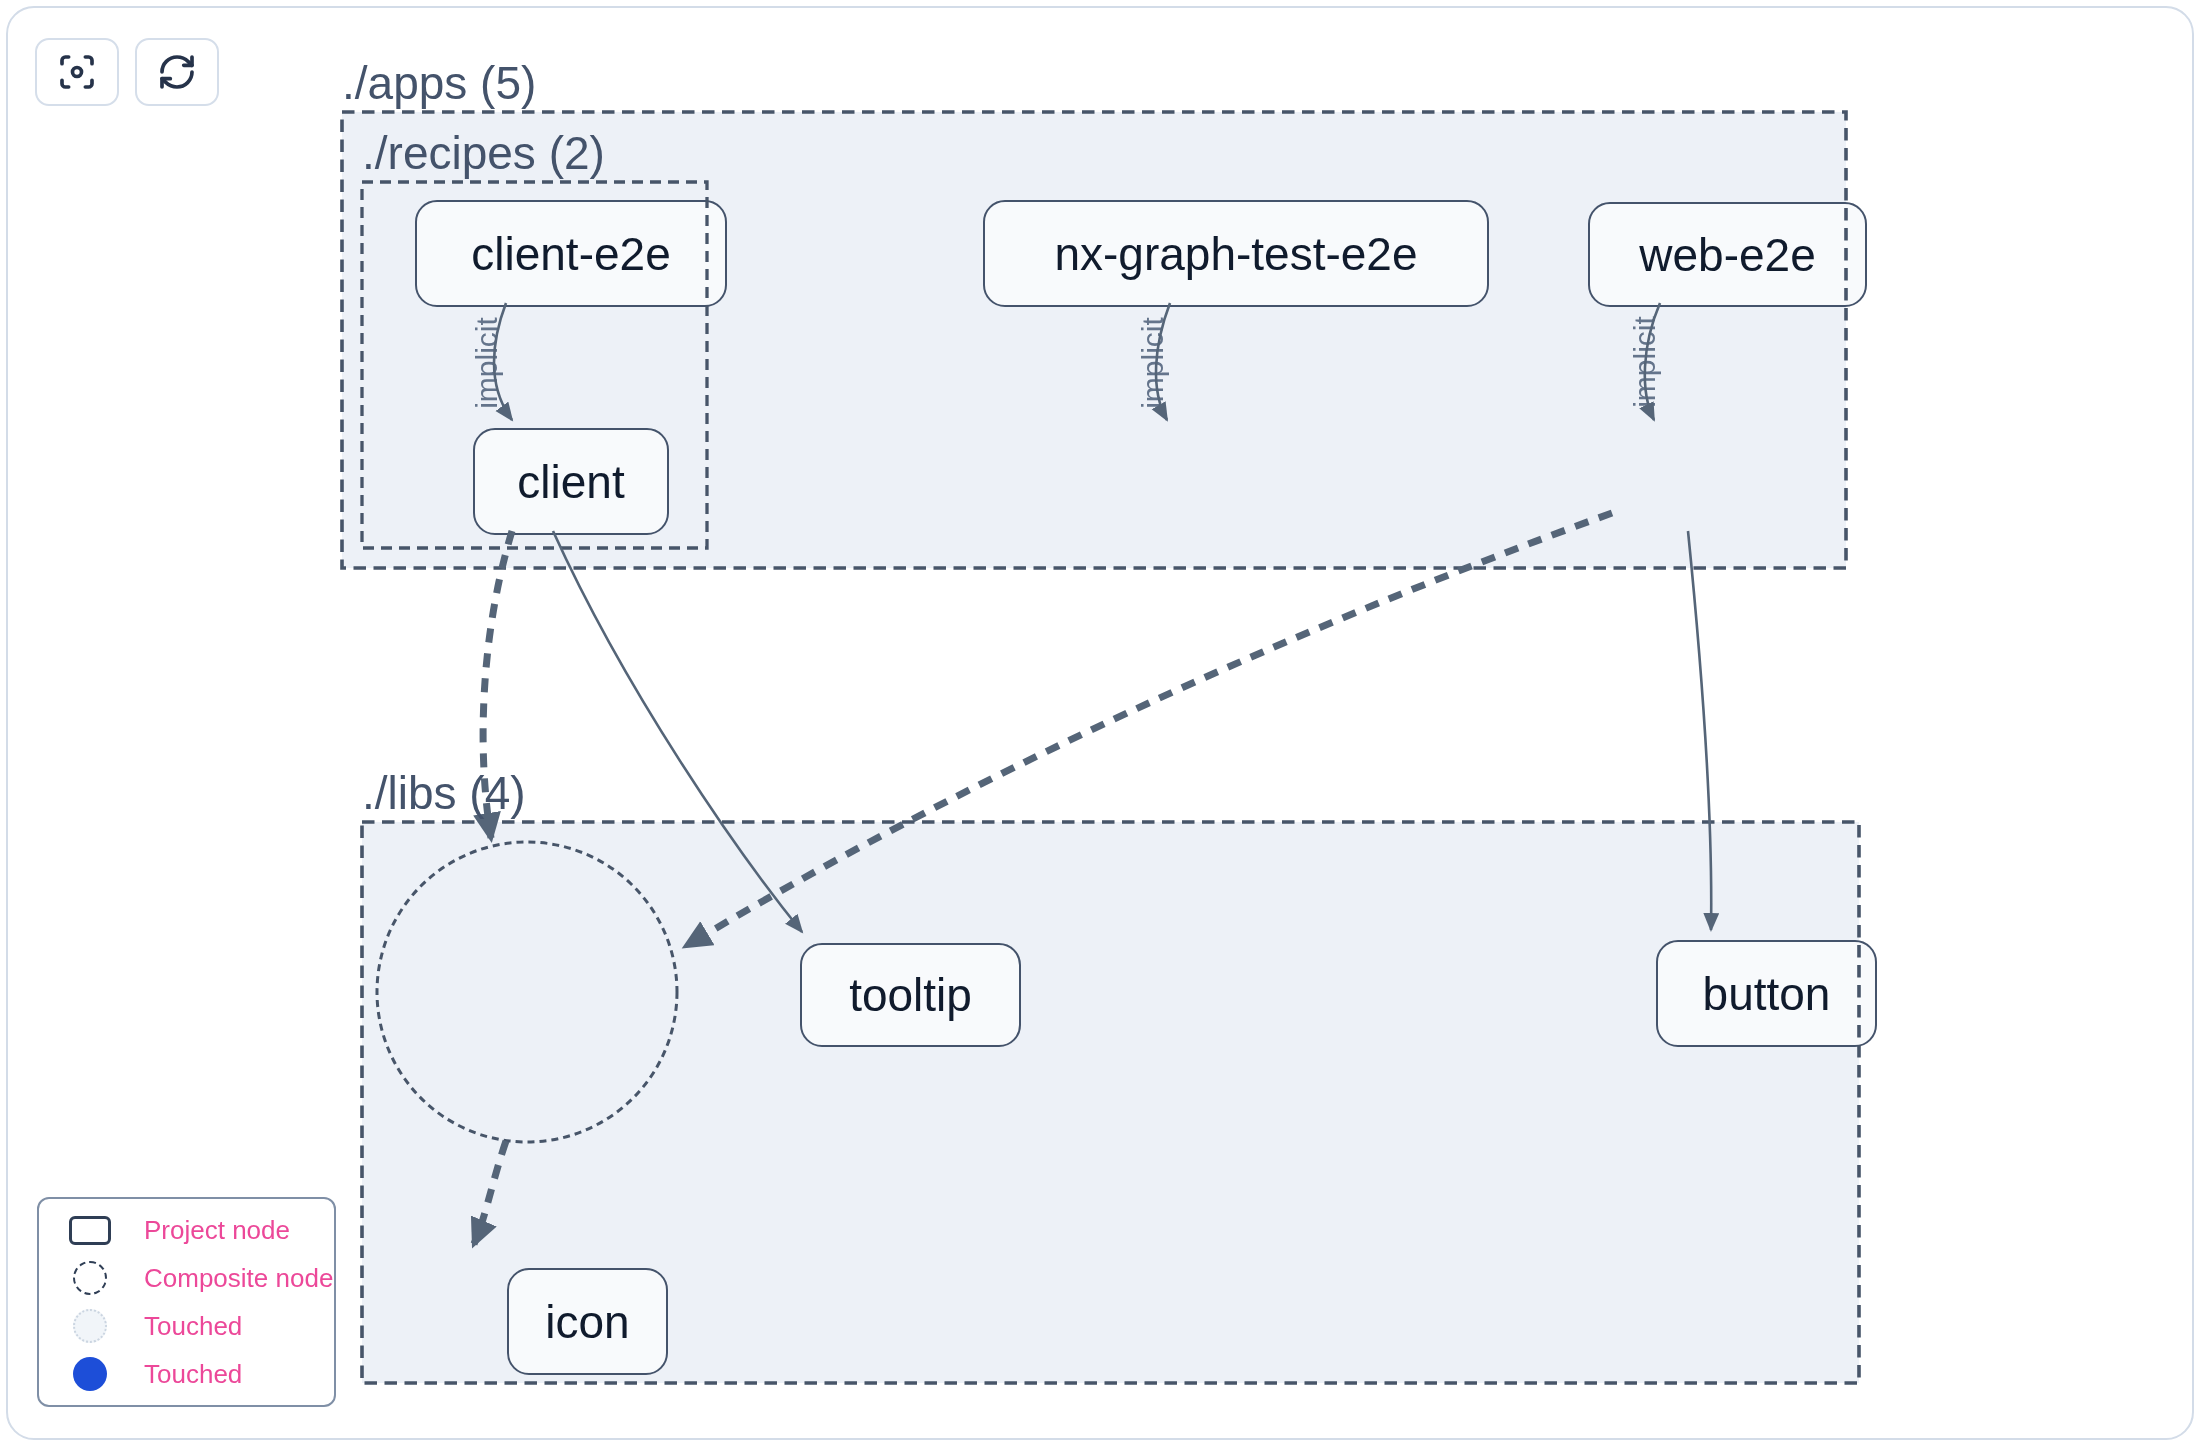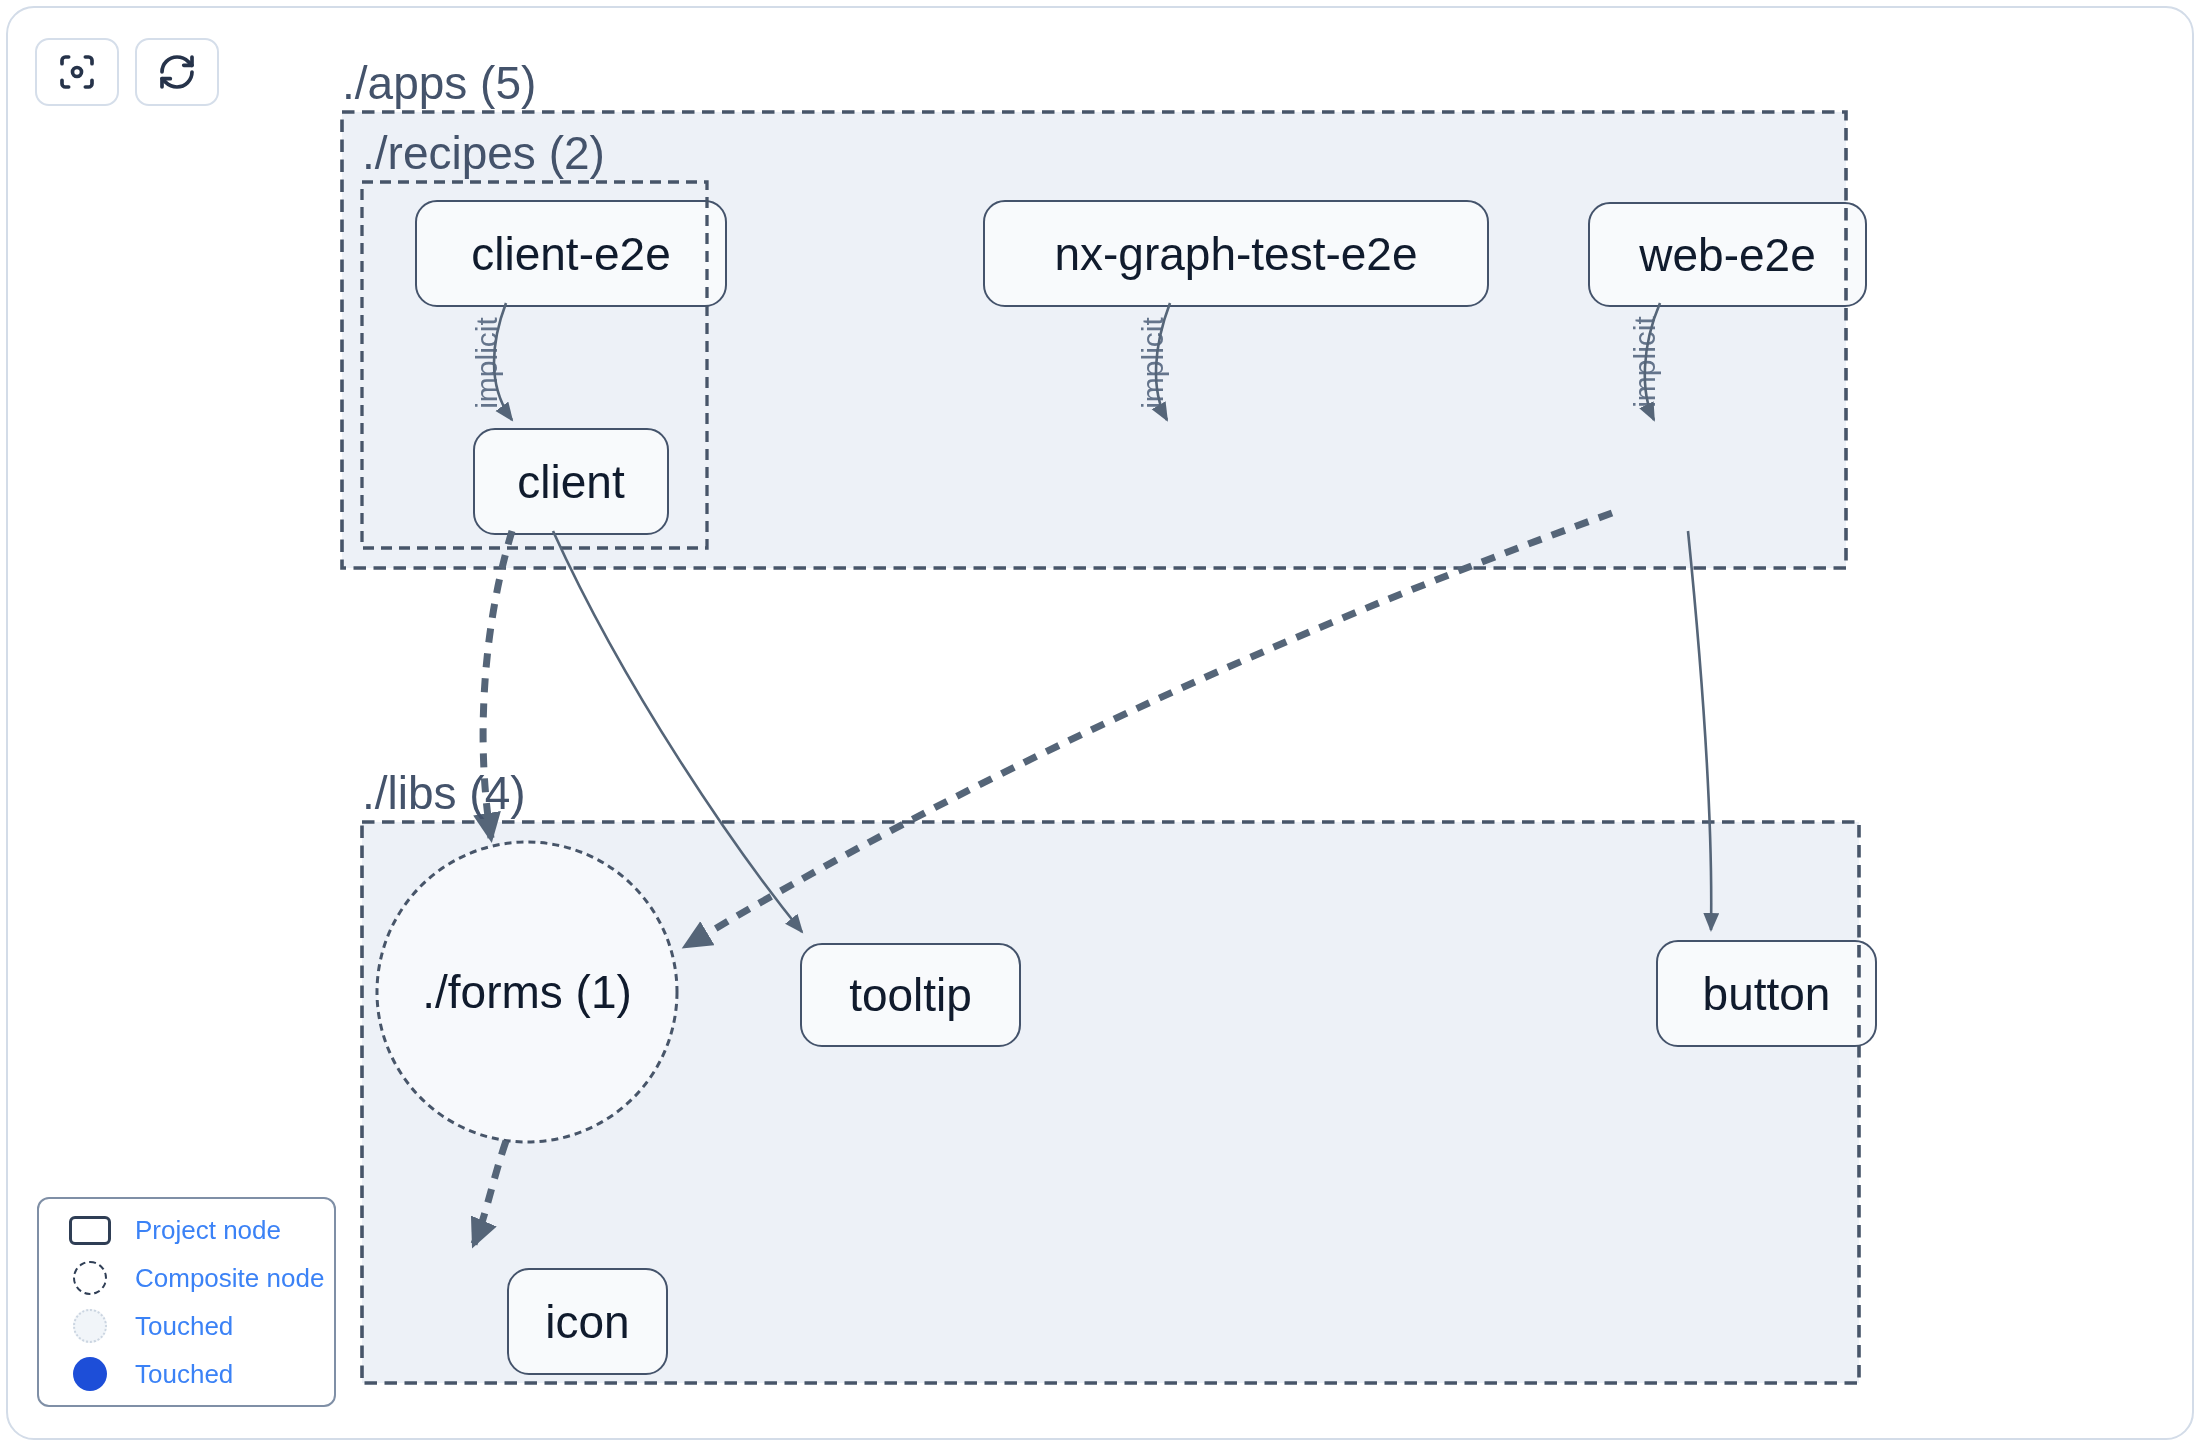--- a/index.html
+++ b/index.html
@@ -40,21 +40,21 @@
   .edges text{font-family:"Liberation Sans", sans-serif;font-size:30px;fill:#64748b;}
   
   .legend{
     position:absolute;left:37px;top:1197px;width:299px;height:210px;z-index:45;
     background:#fff;border:2px solid #7f8fa6;border-radius:12px;
     display:flex;flex-direction:column;justify-content:center;padding:6px 0;
     box-sizing:border-box;
   }
   .legend-row{display:flex;align-items:center;height:48px;padding-left:26px;}
   .legend-swatch{width:50px;display:flex;align-items:center;justify-content:center;flex:0 0 50px;}
-  .legend-label{margin-left:20px;font-size:26px;color:#3b82f6;}
+  .legend-label{margin-left:29px;font-size:26px;color:#ec4899;}
   .sw-project{width:42px;height:29px;border:3px solid #2f3e55;border-radius:6px;background:#fff;box-sizing:border-box;}
   .sw-composite{width:34px;height:34px;border:2.5px dashed #2f3e55;border-radius:50%;background:#fff;box-sizing:border-box;}
   .sw-affected{width:34px;height:34px;border:2px dotted #cbd5e1;border-radius:50%;background:#f1f5f9;box-sizing:border-box;}
   .sw-touched{width:34px;height:34px;border-radius:50%;background:#1d4ed8;}
 </style>
 </head>
 <body>
 
 <div class="stage">
   <div class="card"></div>
@@ -77,23 +77,20 @@
     </svg>
   </div>
 
   <div class="group-bg" style="left:342px;top:112px;width:1504px;height:456px;"></div>
   <div class="group-bg" style="left:362px;top:822px;width:1497px;height:561px;"></div>
 
   <div class="group-label" style="left:342px;width:1504px;top:54px;">./apps (5)</div>
   <div class="group-label" style="left:362px;width:345px;top:124px;">./recipes (2)</div>
   <div class="group-label" style="left:362px;width:1497px;top:764px;">./libs (4)</div>
 
-  <div class="composite" style="left:377px;top:842px;width:300px;height:300px;">
-    <span>./forms (1)</span>
-  </div>
 
   <div class="node" style="left:380px;top:200px;width:308px;height:103px;">
     <span>client-e2e</span>
   </div>
   <div class="node" style="left:438px;top:428px;width:192px;height:103px;">
     <span>client</span>
   </div>
   <div class="node" style="left:948px;top:200px;width:502px;height:103px;">
     <span>nx-graph-test-e2e</span>
   </div>

